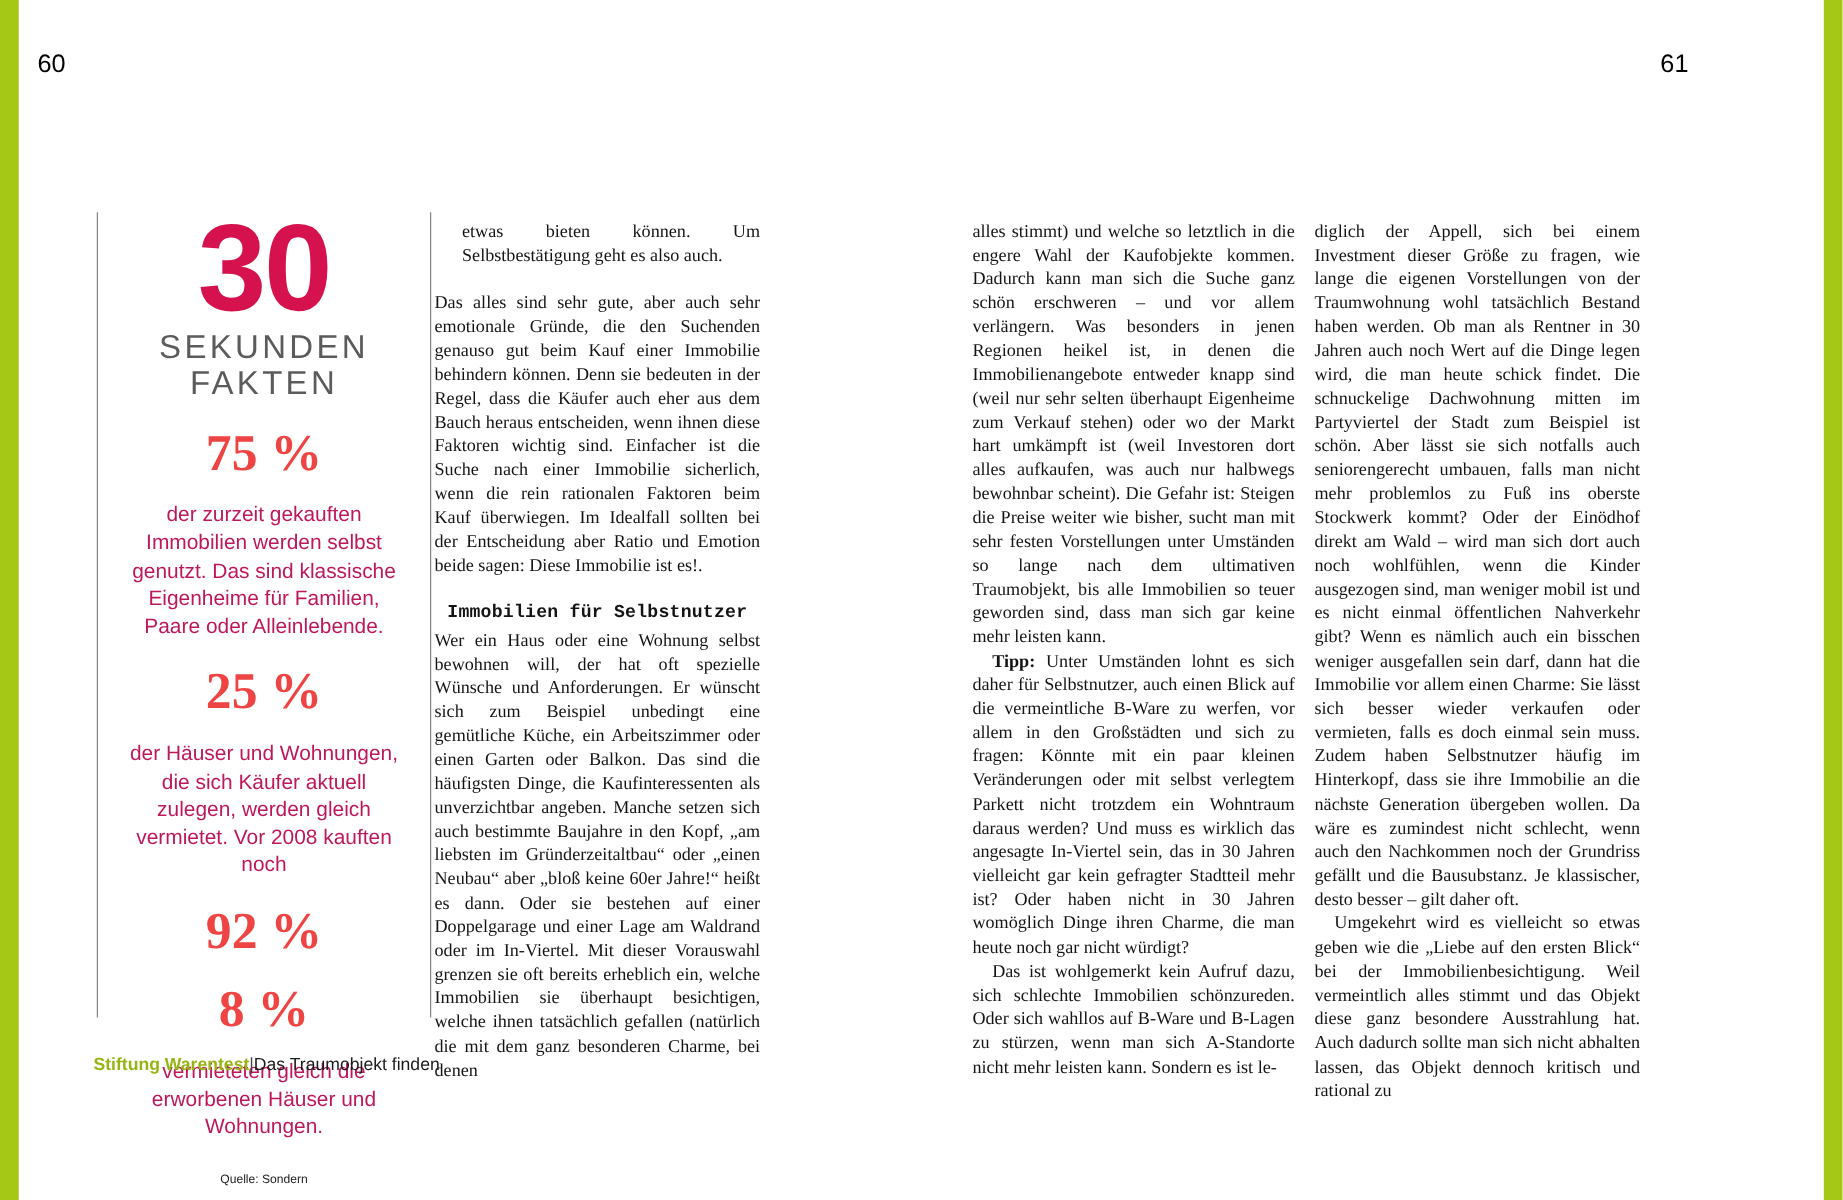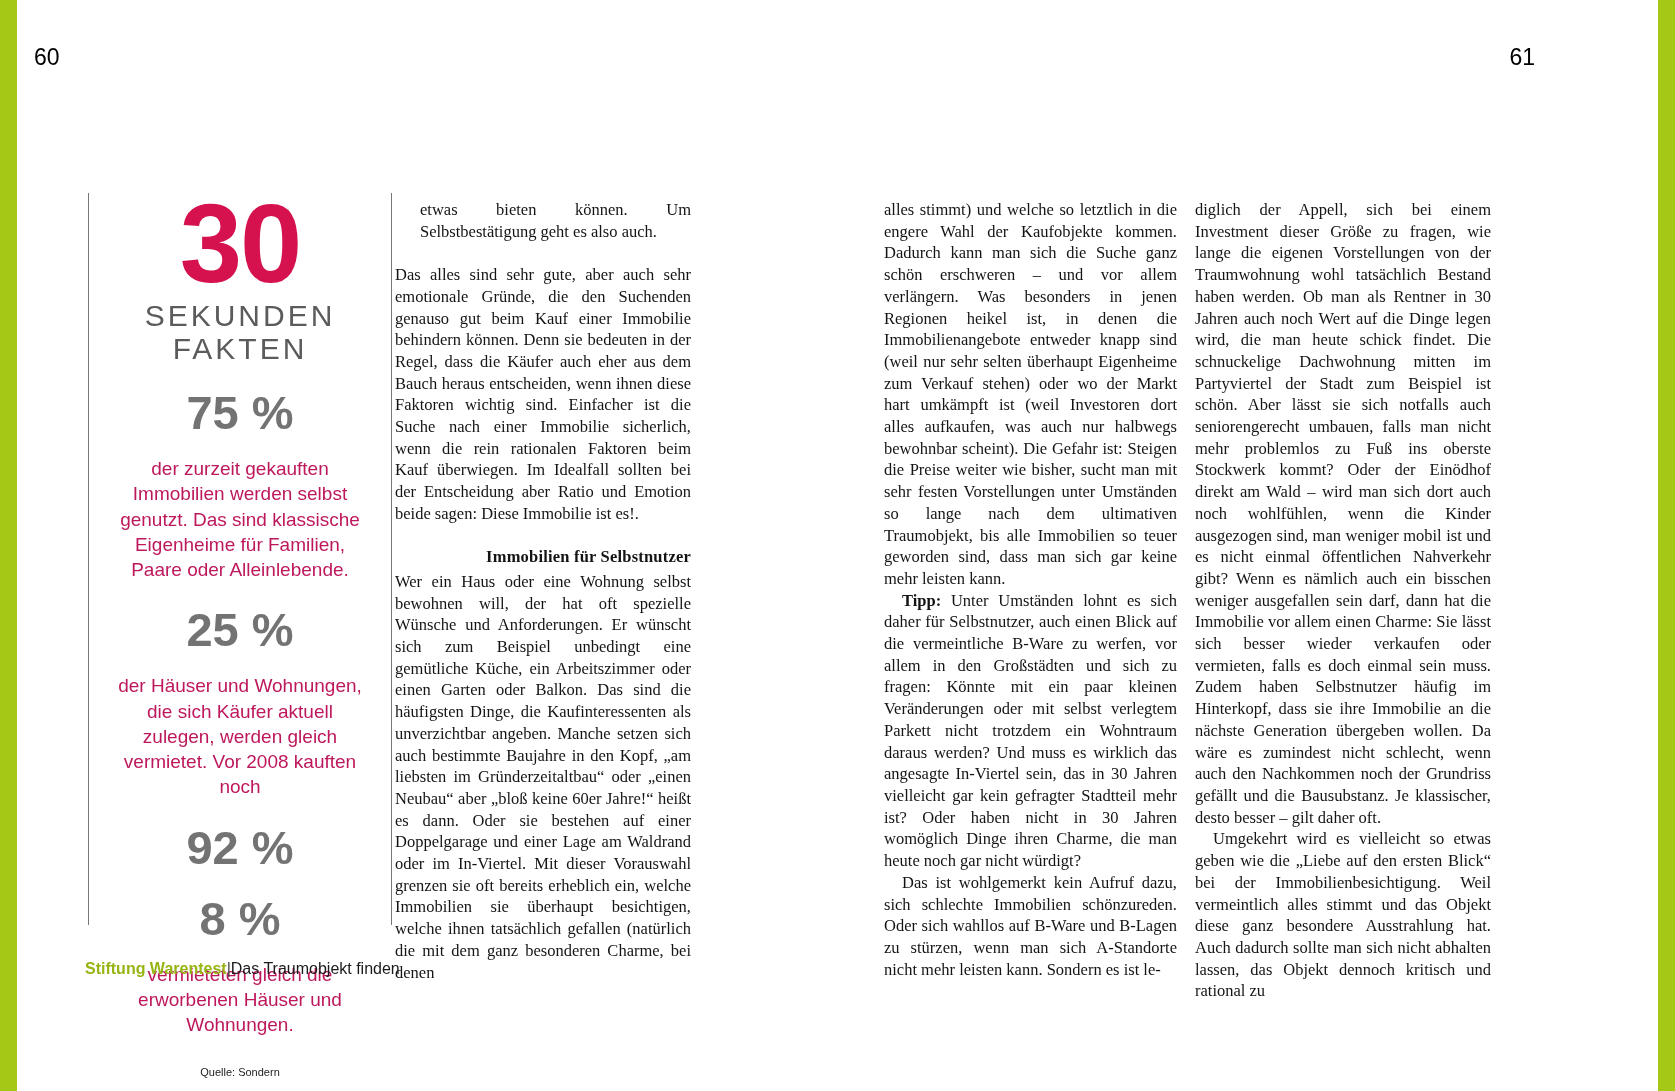--- a/index.html
+++ b/index.html
@@ -35,21 +35,21 @@
   .big-number {
     font-size: 112px; line-height: 0.84; font-weight: 700;
     color: #d5114e; letter-spacing: -2px; margin-top: 4px;
   }
   .facts-subtitle {
     margin-top: 8px; font-size: 30px; line-height: 1.1;
     color: #5b5b5d; letter-spacing: 3px; font-weight: 400;
   }
   .fact-value {
     margin-top: 24px; font-size: 47px; line-height: 1;
-    font-weight: 700; color: #737373;
+    font-weight: 700; color: #ef4444; font-family: Liberation Serif, serif;
   }
   .fact-text {
     margin-top: 20px; width: 248px;
     font-size: 19px; line-height: 1.33; color: #be185d;
   }
   .facts-source { margin-top: 28px; font-size: 11px; color: #222; }
 
   
   .col {
     position: absolute; top: 199px; width: 296px;
@@ -58,23 +58,23 @@
     text-align: justify; color: #141414;
     hyphens: auto;
   }
   .col.c1 { left: 395px; }
   .col.c2 { left: 884px; width: 293px; }
   .col.c3 { left: 1195px; }
   .col p { margin: 0; }
   .gap-after { margin-bottom: 21.7px !important; }
   .continuation { margin-left: 25px !important; }
   .col-heading {
-    font-family: Liberation Serif, serif;
+    font-family: Liberation Mono, monospace;
     font-weight: 700; font-size: 16.5px;
-    text-align: right; margin: 0 0 3px 0; letter-spacing: 0.2px;
+    text-align: center; margin: 0 0 3px 0; letter-spacing: 0.2px;
   }
   .indent { text-indent: 18px; }
   .bold-label { font-weight: 700; }
 
   
   .footer {
     position: absolute; left: 85px; top: 960px;
     font-size: 16px; display: flex; align-items: baseline; gap: 0;
   }
   .footer .brand { color: #96b513; font-weight: 700; }

